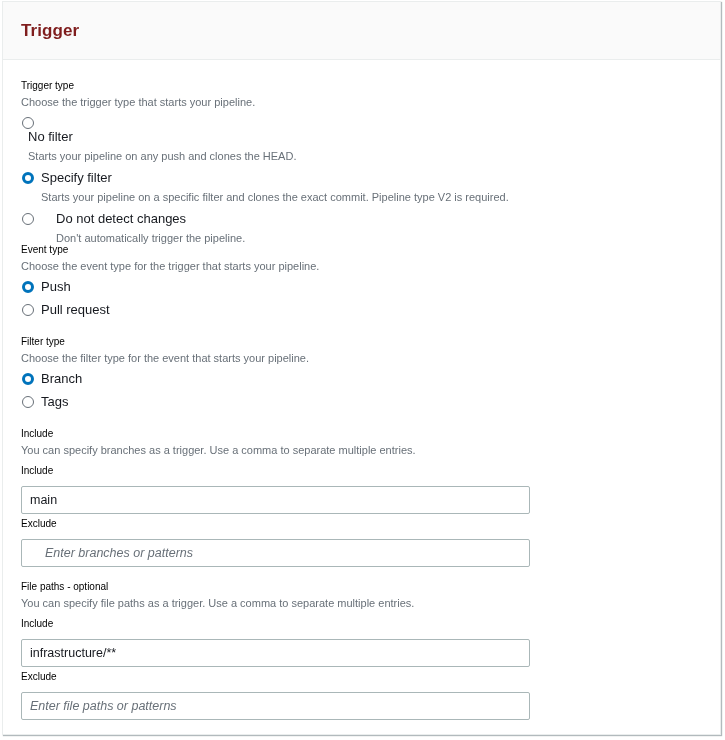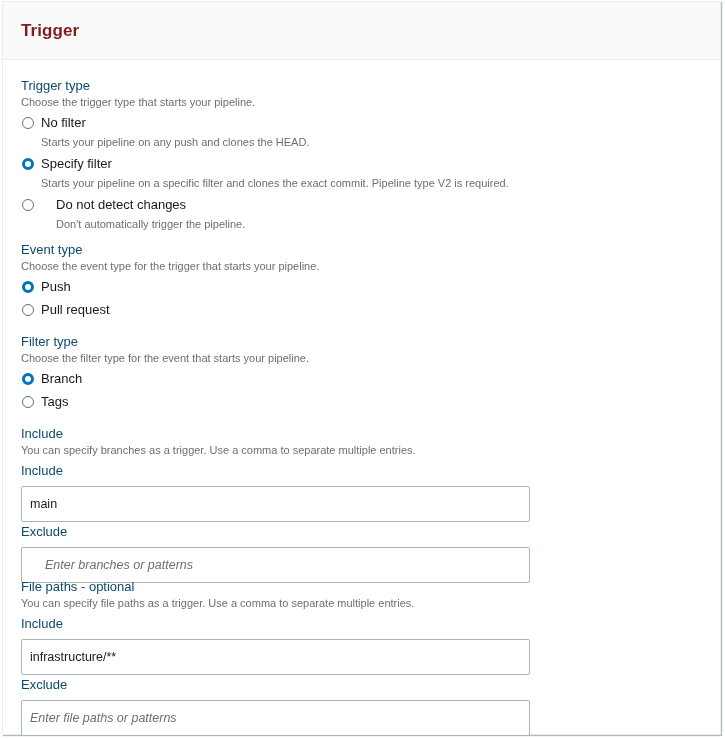--- a/index.html
+++ b/index.html
@@ -20,37 +20,37 @@
       height: 58px;
       background: #fafafa;
       border-bottom: 1px solid #eaeded;
       box-sizing: border-box;
       padding: 0 0 0 18px;
       display: flex; align-items: center;
     }
     .card-title { font-size: 17px; font-weight: 700; color: #7f1d1d; letter-spacing: 0.1px; }
     .card-body { padding: 18px 18px 0 18px; position: relative; }
 
-    .field-label { font-size: 13px; color: #0c4a6e; line-height: 16px; }
+    .field-label { font-size: 10px; color: #000000; line-height: 16px; }
     .field-desc { font-size: 11px; color: #687078; line-height: 14px; margin-top: 1px; }
 
     .radio-row { display: flex; align-items: flex-start; margin-top: 5px; }
     .radio {
       width: 12px; height: 12px; border-radius: 50%;
       border: 1px solid #687078; box-sizing: border-box;
       margin-top: 2px; margin-left: 1px; flex: 0 0 auto; background: #fff;
     }
     .radio.checked { border: 3.5px solid #0073bb; background: #fff; }
     .radio-text { margin-left: 7px; }
     .radio-label { font-size: 13px; color: #16191f; line-height: 16px; }
     .radio-desc { font-size: 11px; color: #687078; line-height: 14px; margin-top: 4px; }
 
     .group { margin-bottom: 0; }
     .input {
-      width: 509px; height: 36px; box-sizing: border-box;
+      width: 509px; height: 28px; box-sizing: border-box;
       border: 1px solid #aab7b8; border-radius: 2px;
       padding: 0 8px; font-size: 12.5px; color: #16191f;
       font-family: "Liberation Sans", "DejaVu Sans", sans-serif;
       outline: none; background: #fff;
     }
     .input::placeholder { color: #687078; font-style: italic; }
   </style>
 </head>
 <body>
 
@@ -58,21 +58,21 @@
   <div class="card-header">
     <span class="card-title">Trigger</span>
   </div>
 
   <div class="card-body">
 
     <div class="group" style="position:absolute; left:18px; top:18px;">
       <div class="field-label">Trigger type</div>
       <div class="field-desc">Choose the trigger type that starts your pipeline.</div>
 
-      <div class="radio-row" style="margin-top:6px;">
+      <div class="radio-row" style="margin-top:6px;flex-direction:column;">
         <span class="radio"></span>
         <div class="radio-text">
           <div class="radio-label">No filter</div>
           <div class="radio-desc">Starts your pipeline on any push and clones the HEAD.</div>
         </div>
       </div>
       <div class="radio-row" style="margin-top:7px;">
         <span class="radio checked"></span>
         <div class="radio-text">
           <div class="radio-label">Specify filter</div>

